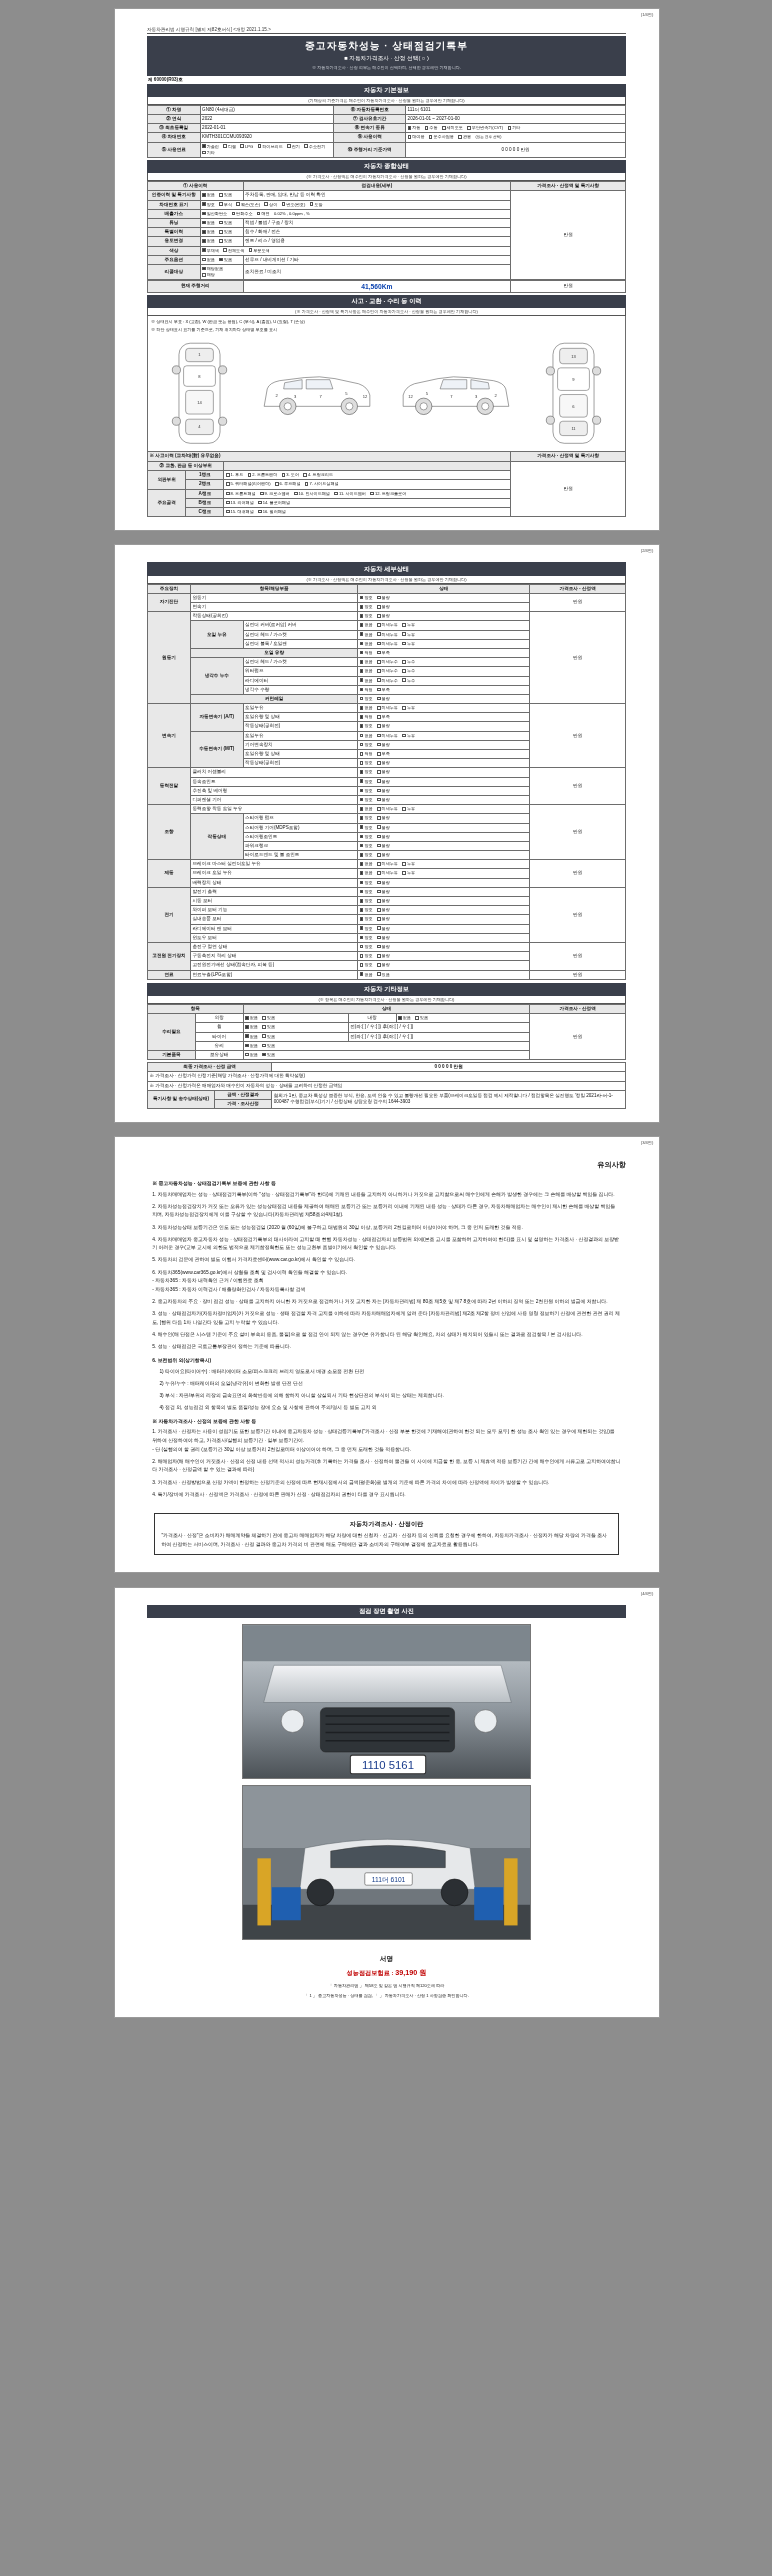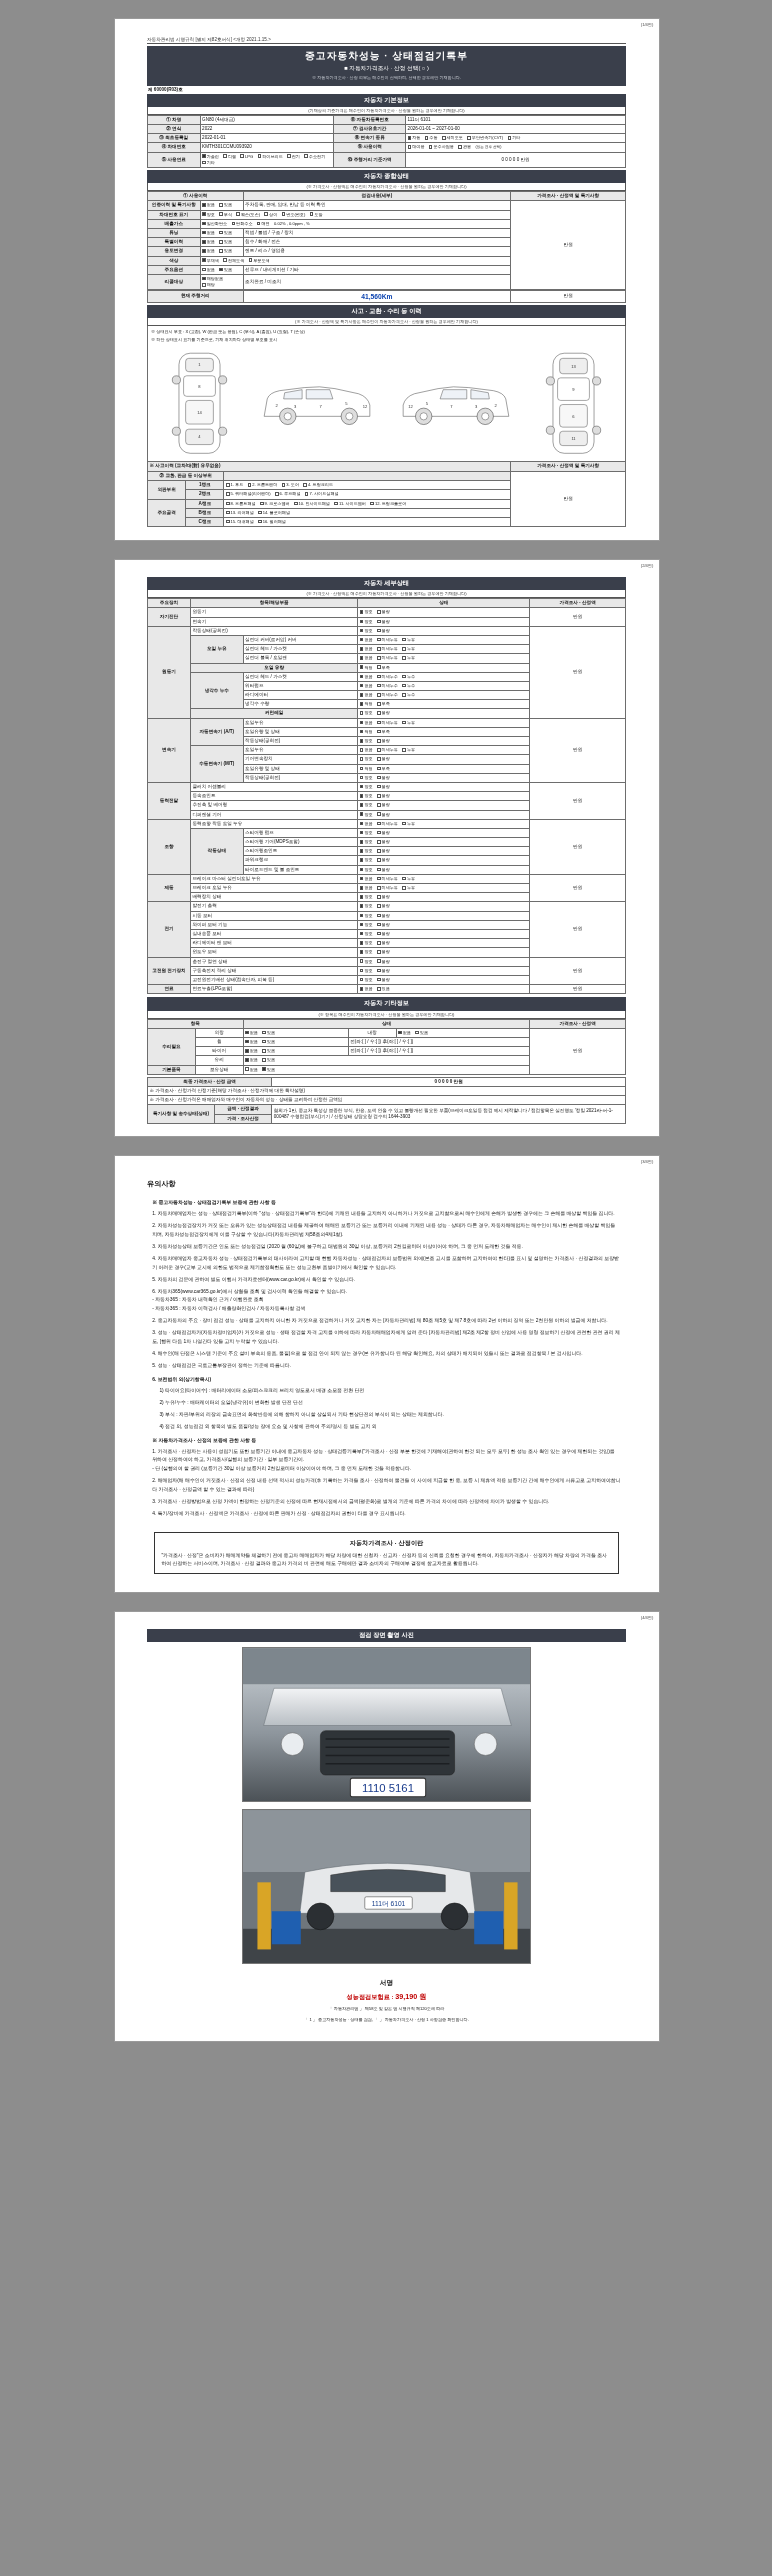--- a/index.html
+++ b/index.html
@@ -6,21 +6,21 @@
   html, body { margin:0; padding:0; }
   body {
     width:773px;
     background:#8d8d8d;
     font-family:"Liberation Sans", sans-serif;
     font-size:5.7px;
     color:#111;
   }
   .page {
     width:546px;
-    margin:18px auto;
+    margin:8px auto;
     background:#ffffff;
     border:0.5px solid #9a9a9a;
     position:relative;
   }
   .page + .page { margin-top:13.4px; }
   .page-wrap { padding:17.5px 0 12.4px 0; }
   .sheet { width:479px; margin:0 auto; }
 
   
   .topline {
@@ -62,21 +62,21 @@
   .cb { display:inline-block; width:3.6px; height:3.6px; border:0.5px solid #555; margin-right:1px; vertical-align:-0.5px; background:#fff; }
   .cb.on { background:#333; }
   .chk { display:inline-block; margin-right:3.1px; white-space:nowrap; font-size:4.1px; }
 
   
   .diagram { border:0.5px solid #6d6d6d; border-top:none; padding:3.1px; }
   .diagram .legend { font-size:4.1px; line-height:1.5; margin-bottom:2.1px; }
   .carmap { display:flex; justify-content:space-around; align-items:center; padding:3.1px 0 1px; }
   .carmap svg { display:block; }
 
-  .notice-title { text-align:left; font-size:7.2px; font-weight:bold; padding:5.2px 0 3.1px; }
+  .notice-title { text-align:right; font-size:7.2px; font-weight:bold; padding:5.2px 0 3.1px; }
   .notice-body { font-size:4.9px; line-height:1.75; padding:2.1px 5.2px 5.2px 5.2px; }
   .notice-body p { margin:0 0 3.6px 0; }
   .notice-body .h { font-weight:bold; margin:5.2px 0 2.1px 0; }
   .indent { padding-left:7.2px; display:block; }
 
   .warnbox { border:1px solid #333; margin:5.2px 7.2px; padding:4.6px 6.2px; font-size:4.9px; line-height:1.7; }
   .warnbox .wt { text-align:center; font-weight:bold; font-size:6.2px; margin-bottom:3.1px; }
 
   .photos { padding:5.2px; }
   .photo { width:289px; height:155px; margin:0 auto 6.2px auto; border:0.5px solid #777; position:relative; overflow:hidden; }

